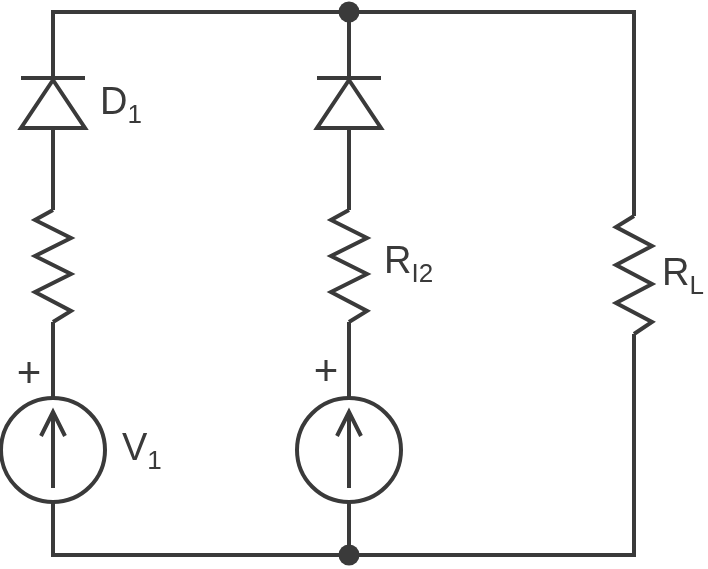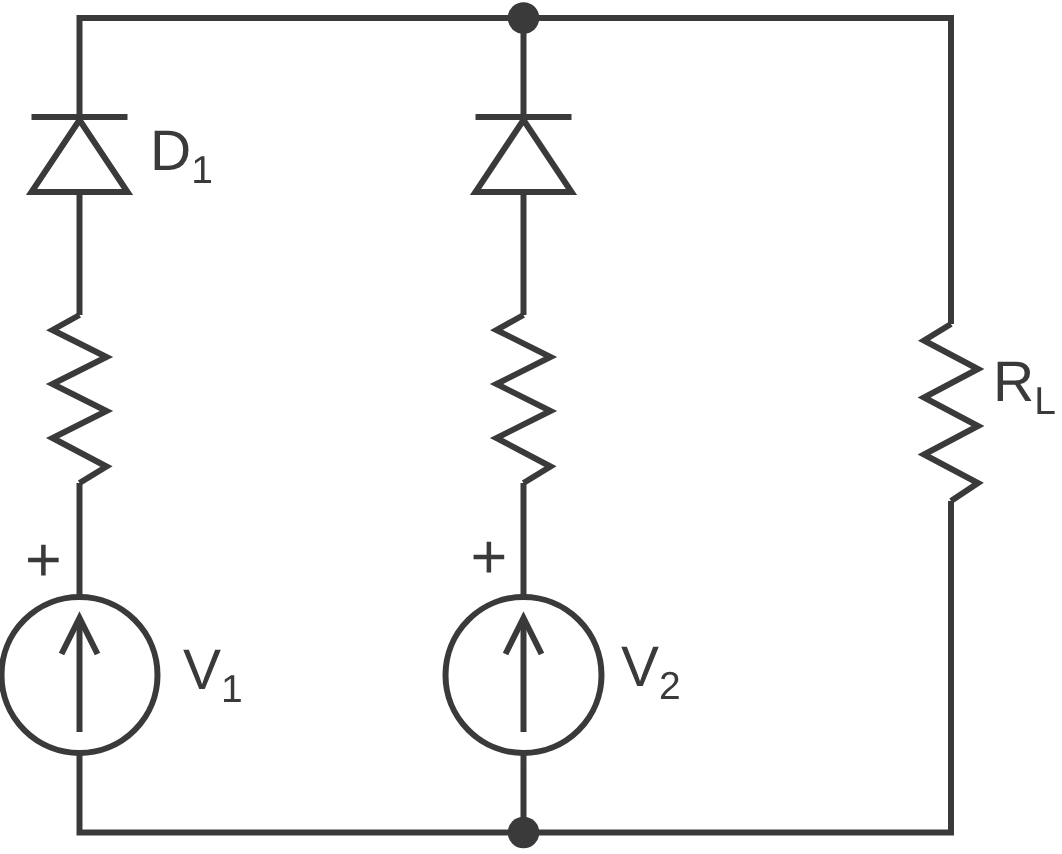--- a/index.html
+++ b/index.html
@@ -90,24 +90,24 @@
 
       <circle cx="349" cy="12" r="10.5" fill="#3a3a3a" stroke="none"></circle>
       <circle cx="349" cy="555" r="10.5" fill="#3a3a3a" stroke="none"></circle>
     </g>
   </svg>
 
   <span class="lbl" style="left:100px; top:82px"><span>D</span><span class="sub">1</span></span>
 
 
 
+  <span class="lbl" style="left:384px; top:241px"><span>R</span><span class="sub">I2</span></span>
 
-  <span class="lbl" style="left:662px; top:236px"><span>R</span><span class="sub">L</span></span>
+  <span class="lbl" style="left:662px; top:253px"><span>R</span><span class="sub">L</span></span>
 
   <span class="lbl" style="left:122px; top:428px"><span>V</span><span class="sub">1</span></span>
 
-  <span class="lbl" style="left:414px; top:426px"><span>V</span><span class="sub">2</span></span>
 
   <span class="plus" style="left:29px; top:374px">+</span>
 
   <span class="plus" style="left:326px; top:372px">+</span>
 
 </div>
 
 </body></html>

